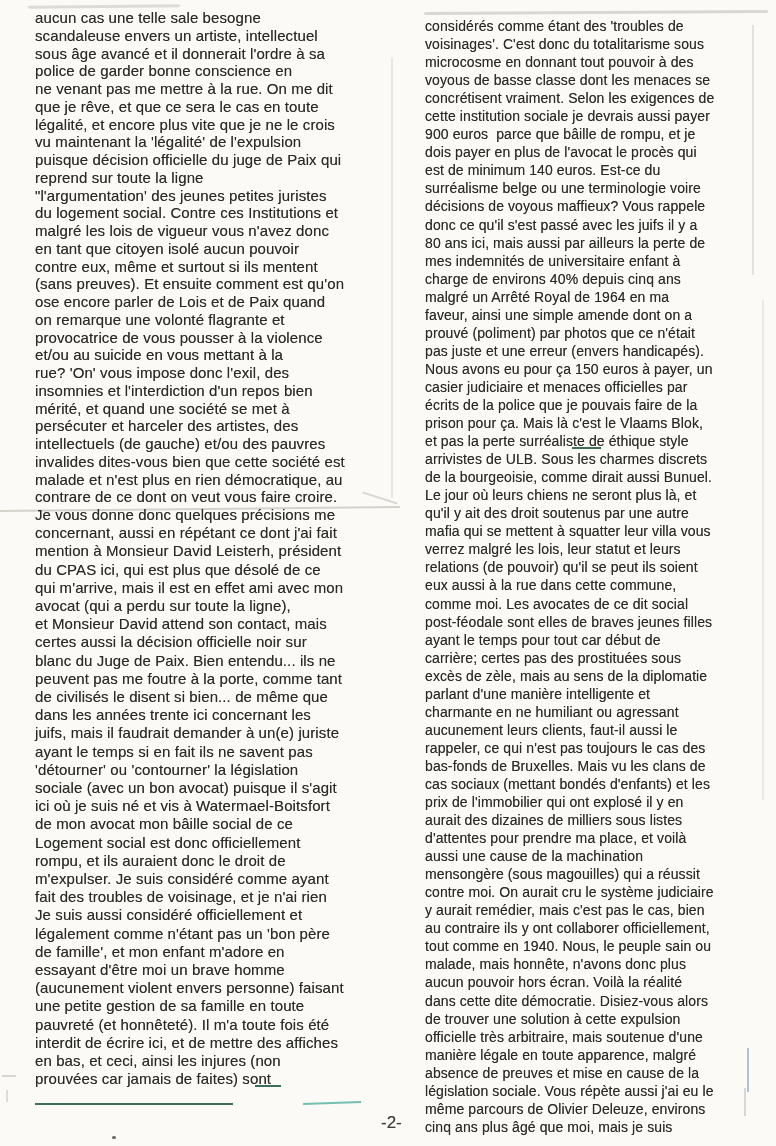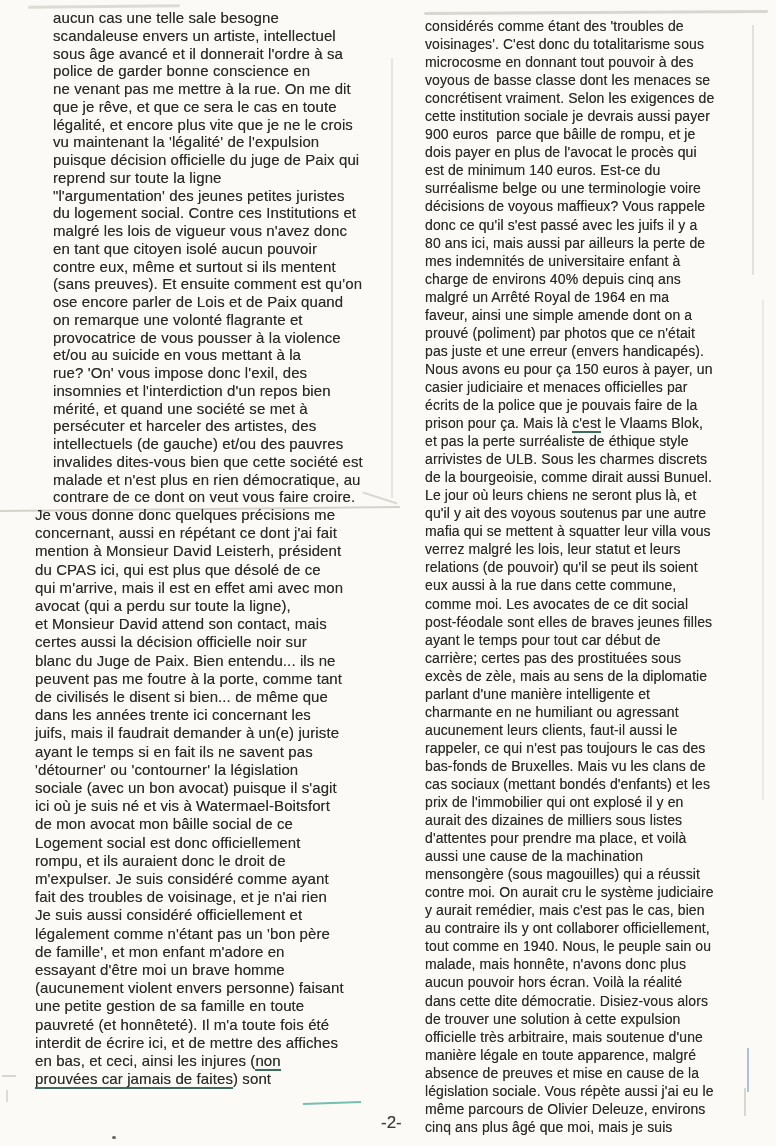--- a/index.html
+++ b/index.html
@@ -19,28 +19,28 @@
     font-family:"Liberation Sans", sans-serif;
     color:var(--ink);
   }
   .col{position:absolute;}
   .line{
     white-space:pre;
     text-shadow:0 0 0.5px rgba(42,42,39,0.55);
     letter-spacing:0.1px;
   }
   #left-col{left:35px;top:9px;font-size:15px;}
-  #left-col .block-0 .line{line-height:17.75px;margin-left:18px;}
+  #left-col .block-0 .line{line-height:17.75px;}
   #left-col .block-1{}
   #left-col .block-1 .line{line-height:18.2px;}
   #right-col{left:425px;top:17px;font-size:14px;}
   #right-col .line{line-height:18.05px;}
   .underline{
     border-bottom:2px solid var(--underline);
-    padding-bottom:0px;
+    padding-bottom:16px;
   }
   .page-number{
     position:absolute;
     left:381px;top:1113px;
     font-size:17px;
     color:#3b3b38;
     text-shadow:0 0 0.5px rgba(42,42,39,0.5);
   }
   .artifact{position:absolute;pointer-events:none;}
   .a-top-streak-left{left:28px;top:5px;width:152px;height:3px;background:#dddbd5;transform:rotate(-0.5deg);border-radius:2px;}
@@ -164,21 +164,21 @@
         <div class="line">prouvé (poliment) par photos que ce n'était</div>
         <div class="line">pas juste et une erreur (envers handicapés).</div>
         <div class="line">Nous avons eu pour ça 150 euros à payer, un</div>
         <div class="line">casier judiciaire et menaces officielles par</div>
         <div class="line">écrits de la police que je pouvais faire de la</div>
         <div class="line">prison pour ça. Mais là <span class="underline">c'est</span> le Vlaams Blok,</div>
         <div class="line">et pas la perte surréaliste de éthique style</div>
         <div class="line">arrivistes de ULB. Sous les charmes discrets</div>
         <div class="line">de la bourgeoisie, comme dirait aussi Bunuel.</div>
         <div class="line">Le jour où leurs chiens ne seront plus là, et</div>
-        <div class="line">qu'il y ait des voyous soutenus par une autre</div>
+        <div class="line">qu'il y ait des droit soutenus par une autre</div>
         <div class="line">mafia qui se mettent à squatter leur villa vous</div>
         <div class="line">verrez malgré les lois, leur statut et leurs</div>
         <div class="line">relations (de pouvoir) qu'il se peut ils soient</div>
         <div class="line">eux aussi à la rue dans cette commune,</div>
         <div class="line">comme moi. Les avocates de ce dit social</div>
         <div class="line">post-féodale sont elles de braves jeunes filles</div>
         <div class="line">ayant le temps pour tout car début de</div>
         <div class="line">carrière; certes pas des prostituées sous</div>
         <div class="line">excès de zèle, mais au sens de la diplomatie</div>
         <div class="line">parlant d'une manière intelligente et</div>

